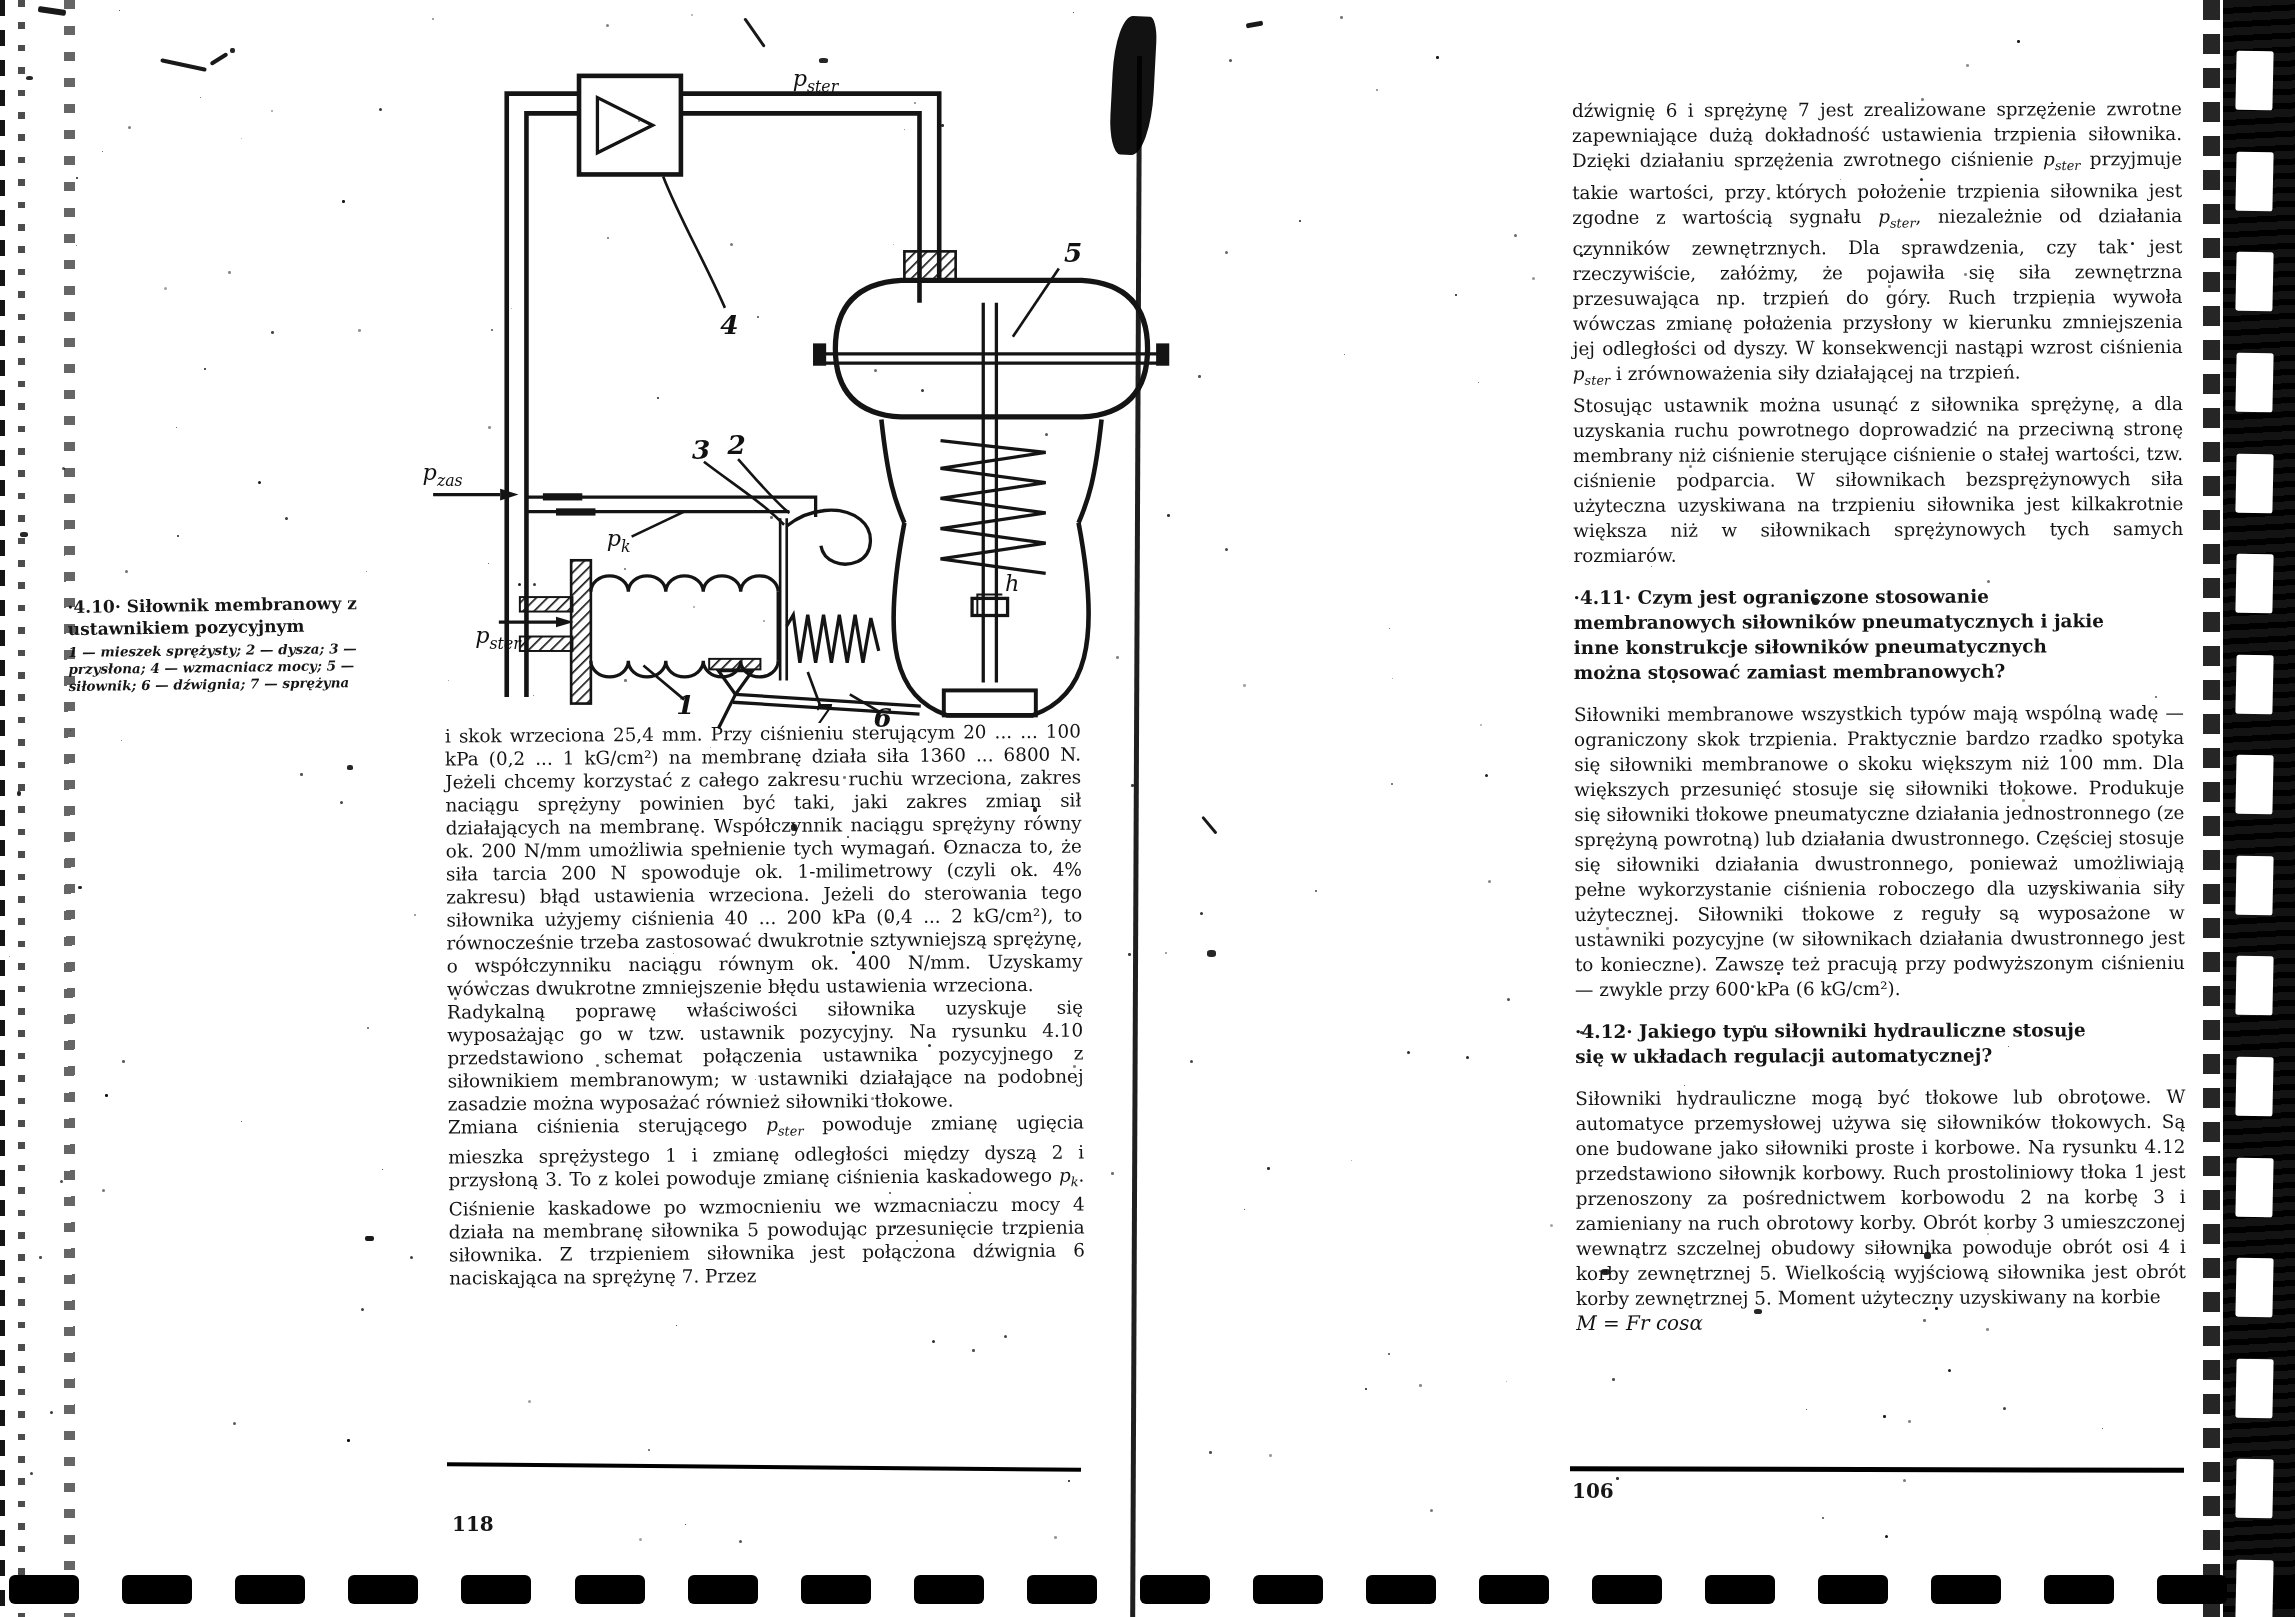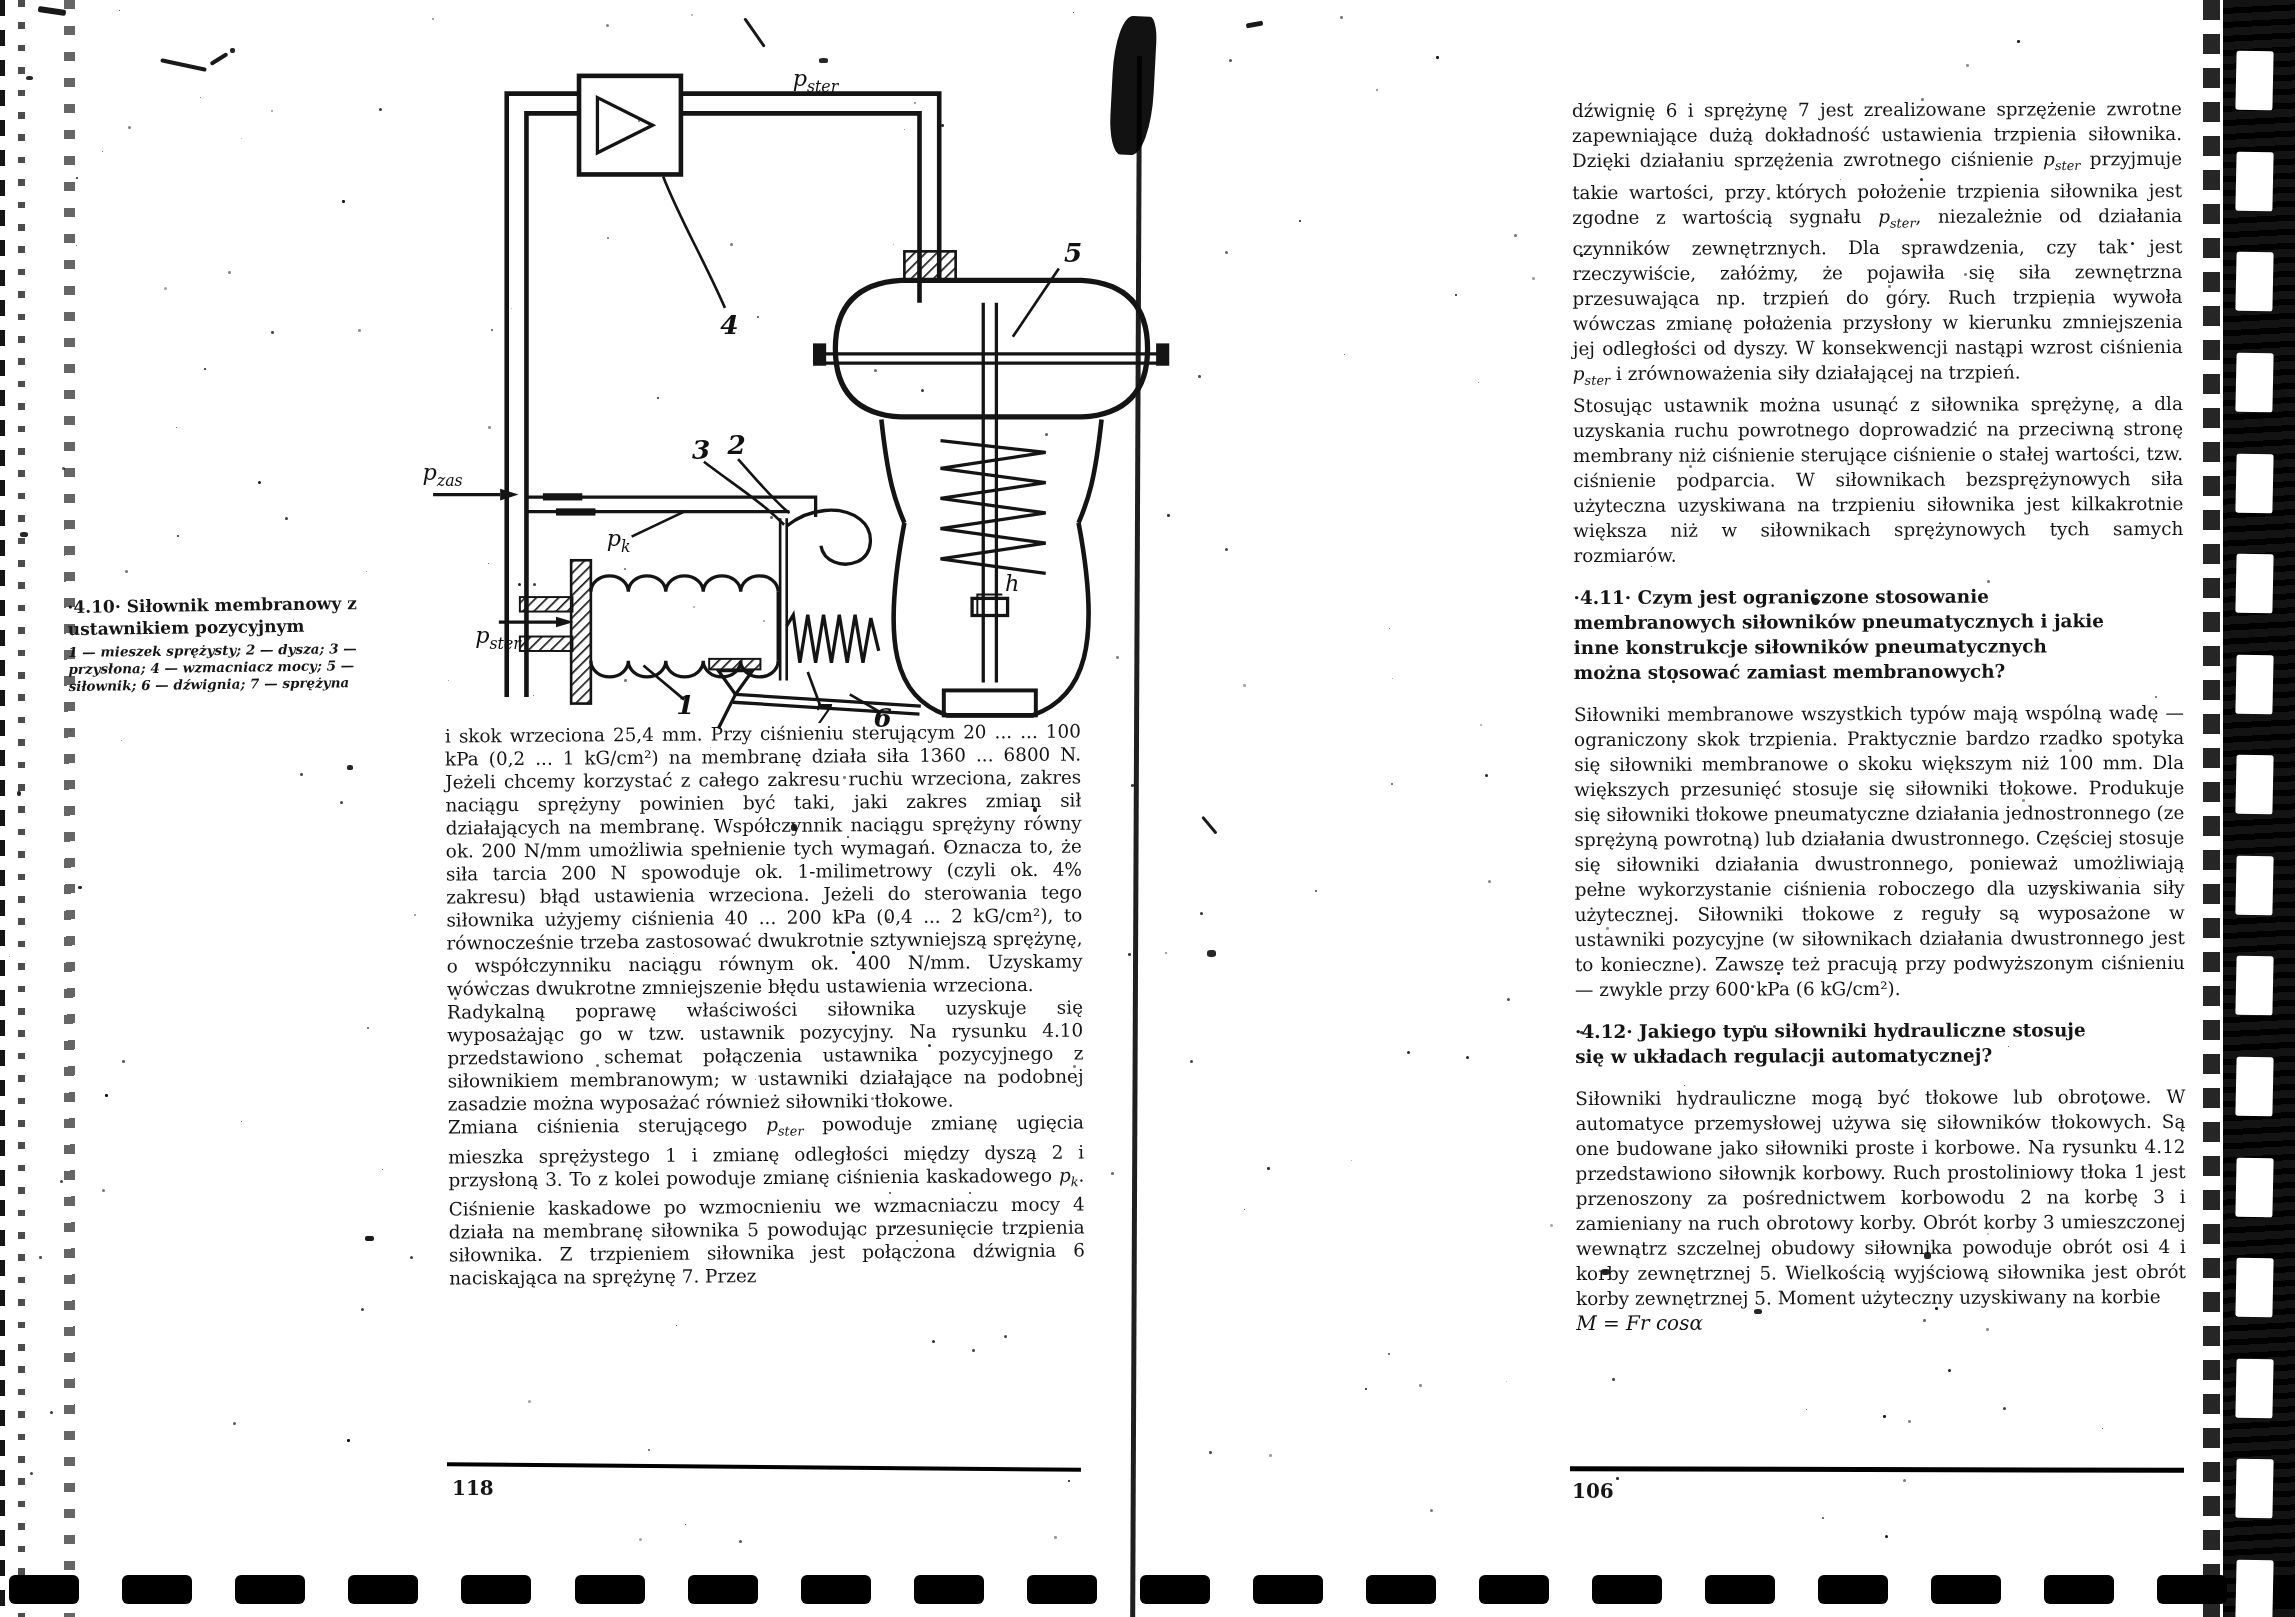--- a/index.html
+++ b/index.html
@@ -417,21 +417,21 @@
   <p class="cap-title">·4.10· Siłownik membranowy z ustawnikiem pozycyjnym</p>
   <p class="cap-legend">1 — mieszek sprężysty; 2 — dysza; 3 — przysłona; 4 — wzmacniacz mocy; 5 — siłownik; 6 — dźwignia; 7 — sprężyna</p>
 </div>
 
 <div class="abs body-col" id="left-col">
   <p>i skok wrzeciona 25,4 mm. Przy ciśnieniu sterującym 20 ... ... 100 kPa (0,2 ... 1 kG/cm²) na membranę działa siła 1360 ... 6800 N. Jeżeli chcemy korzystać z całego zakresu ruchu wrzeciona, zakres naciągu sprężyny powinien być taki, jaki zakres zmian sił działających na membranę. Współczynnik naciągu sprężyny równy ok. 200 N/mm umożliwia spełnienie tych wymagań. Oznacza to, że siła tarcia 200 N spowoduje ok. 1-milimetrowy (czyli ok. 4% zakresu) błąd ustawienia wrzeciona. Jeżeli do sterowania tego siłownika użyjemy ciśnienia 40 ... 200 kPa (0,4 ... 2 kG/cm²), to równocześnie trzeba zastosować dwukrotnie sztywniejszą sprężynę, o współczynniku naciągu równym ok. 400 N/mm. Uzyskamy wówczas dwukrotne zmniejszenie błędu ustawienia wrzeciona.</p>
   <p>Radykalną poprawę właściwości siłownika uzyskuje się wyposażając go w tzw. ustawnik pozycyjny. Na rysunku 4.10 przedstawiono schemat połączenia ustawnika pozycyjnego z siłownikiem membranowym; w ustawniki działające na podobnej zasadzie można wyposażać również siłowniki tłokowe.</p>
   <p><span>Zmiana ciśnienia sterującego </span><span class="it">p</span><span class="sub">ster</span><span> powoduje zmianę ugięcia mieszka sprężystego 1 i zmianę odległości między dyszą 2 i przysłoną 3. To z kolei powoduje zmianę ciśnienia kaskadowego </span><span class="it">p</span><span class="sub">k</span><span>. Ciśnienie kaskadowe po wzmocnieniu we wzmacniaczu mocy 4 działa na membranę siłownika 5 powodując przesunięcie trzpienia siłownika. Z trzpieniem siłownika jest połączona dźwignia 6 naciskająca na sprężynę 7. Przez</span></p>
 </div>
 <div class="rule" style="left:447px;top:1465px;width:634px;height:4px;transform:rotate(.5deg);"></div>
-<div class="pagenum" style="left:452px;top:1476px;">118</div>
+<div class="pagenum" style="left:452px;top:1512px;">118</div>
 
 <div class="abs body-col" id="right-col">
   <p><span>dźwignię 6 i sprężynę 7 jest zrealizowane sprzężenie zwrotne zapewniające dużą dokładność ustawienia trzpienia siłownika. Dzięki działaniu sprzężenia zwrotnego ciśnienie </span><span class="it">p</span><span class="sub">ster</span><span> przyjmuje takie wartości, przy których położenie trzpienia siłownika jest zgodne z wartością sygnału </span><span class="it">p</span><span class="sub">ster</span><span>, niezależnie od działania czynników zewnętrznych. Dla sprawdzenia, czy tak jest rzeczywiście, załóżmy, że pojawiła się siła zewnętrzna przesuwająca np. trzpień do góry. Ruch trzpienia wywoła wówczas zmianę położenia przysłony w kierunku zmniejszenia jej odległości od dyszy. W konsekwencji nastąpi wzrost ciśnienia </span><span class="it">p</span><span class="sub">ster</span><span> i zrównoważenia siły działającej na trzpień.</span></p>
   <p>Stosując ustawnik można usunąć z siłownika sprężynę, a dla uzyskania ruchu powrotnego doprowadzić na przeciwną stronę membrany niż ciśnienie sterujące ciśnienie o stałej wartości, tzw. ciśnienie podparcia. W siłownikach bezsprężynowych siła użyteczna uzyskiwana na trzpieniu siłownika jest kilkakrotnie większa niż w siłownikach sprężynowych tych samych rozmiarów.</p>
   <div class="gap"></div>
   <p class="qhead">·4.11· Czym jest ograniczone stosowanie membranowych siłowników pneumatycznych i jakie inne konstrukcje siłowników pneumatycznych można stosować zamiast membranowych?</p>
   <div class="gap"></div>
   <p>Siłowniki membranowe wszystkich typów mają wspólną wadę — ograniczony skok trzpienia. Praktycznie bardzo rzadko spotyka się siłowniki membranowe o skoku większym niż 100 mm. Dla większych przesunięć stosuje się siłowniki tłokowe. Produkuje się siłowniki tłokowe pneumatyczne działania jednostronnego (ze sprężyną powrotną) lub działania dwustronnego. Częściej stosuje się siłowniki działania dwustronnego, ponieważ umożliwiają pełne wykorzystanie ciśnienia roboczego dla uzyskiwania siły użytecznej. Siłowniki tłokowe z reguły są wyposażone w ustawniki pozycyjne (w siłownikach działania dwustronnego jest to konieczne). Zawsze też pracują przy podwyższonym ciśnieniu — zwykle przy 600 kPa (6 kG/cm²).</p>
   <div class="gap"></div>
   <p class="qhead">·4.12· Jakiego typu siłowniki hydrauliczne stosuje się w układach regulacji automatycznej?</p>

